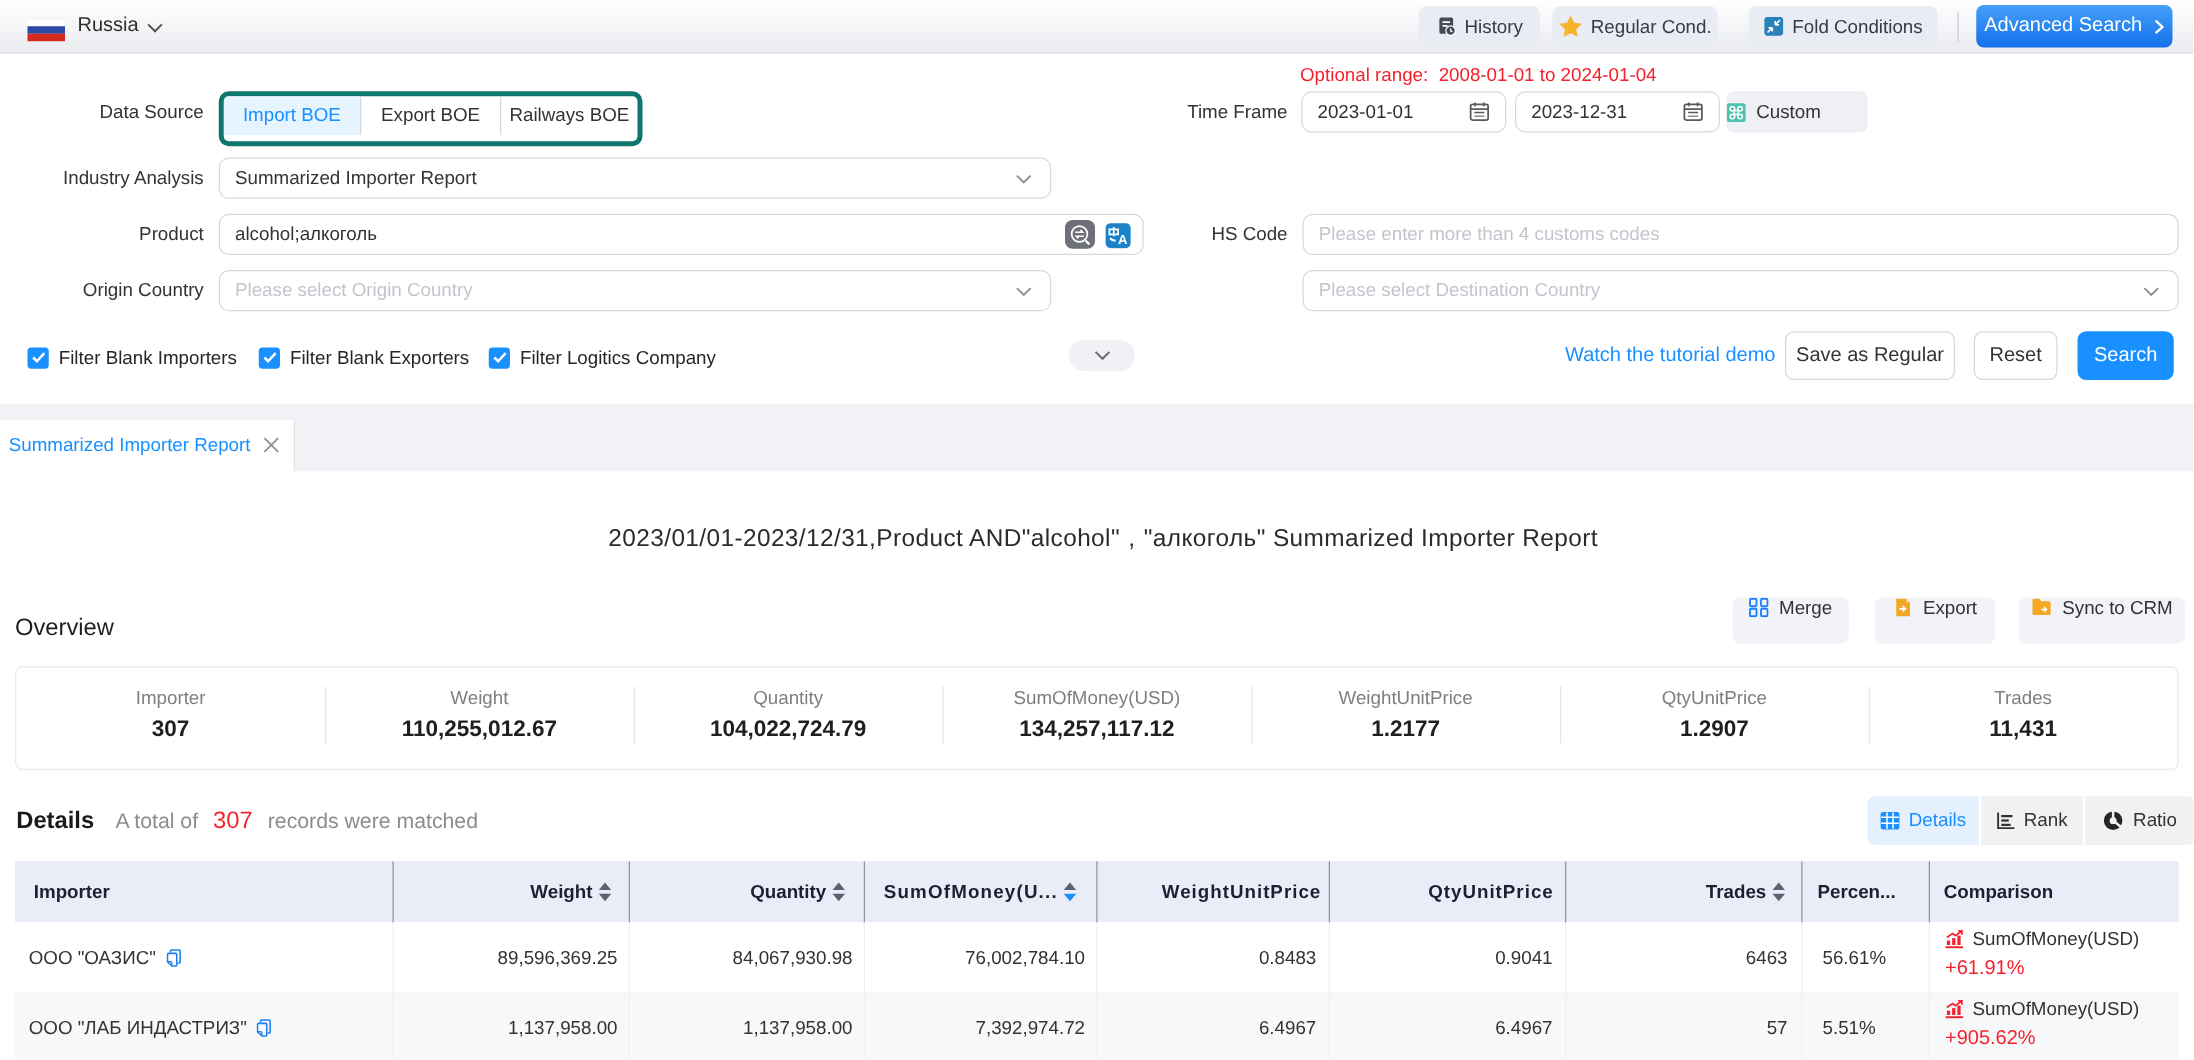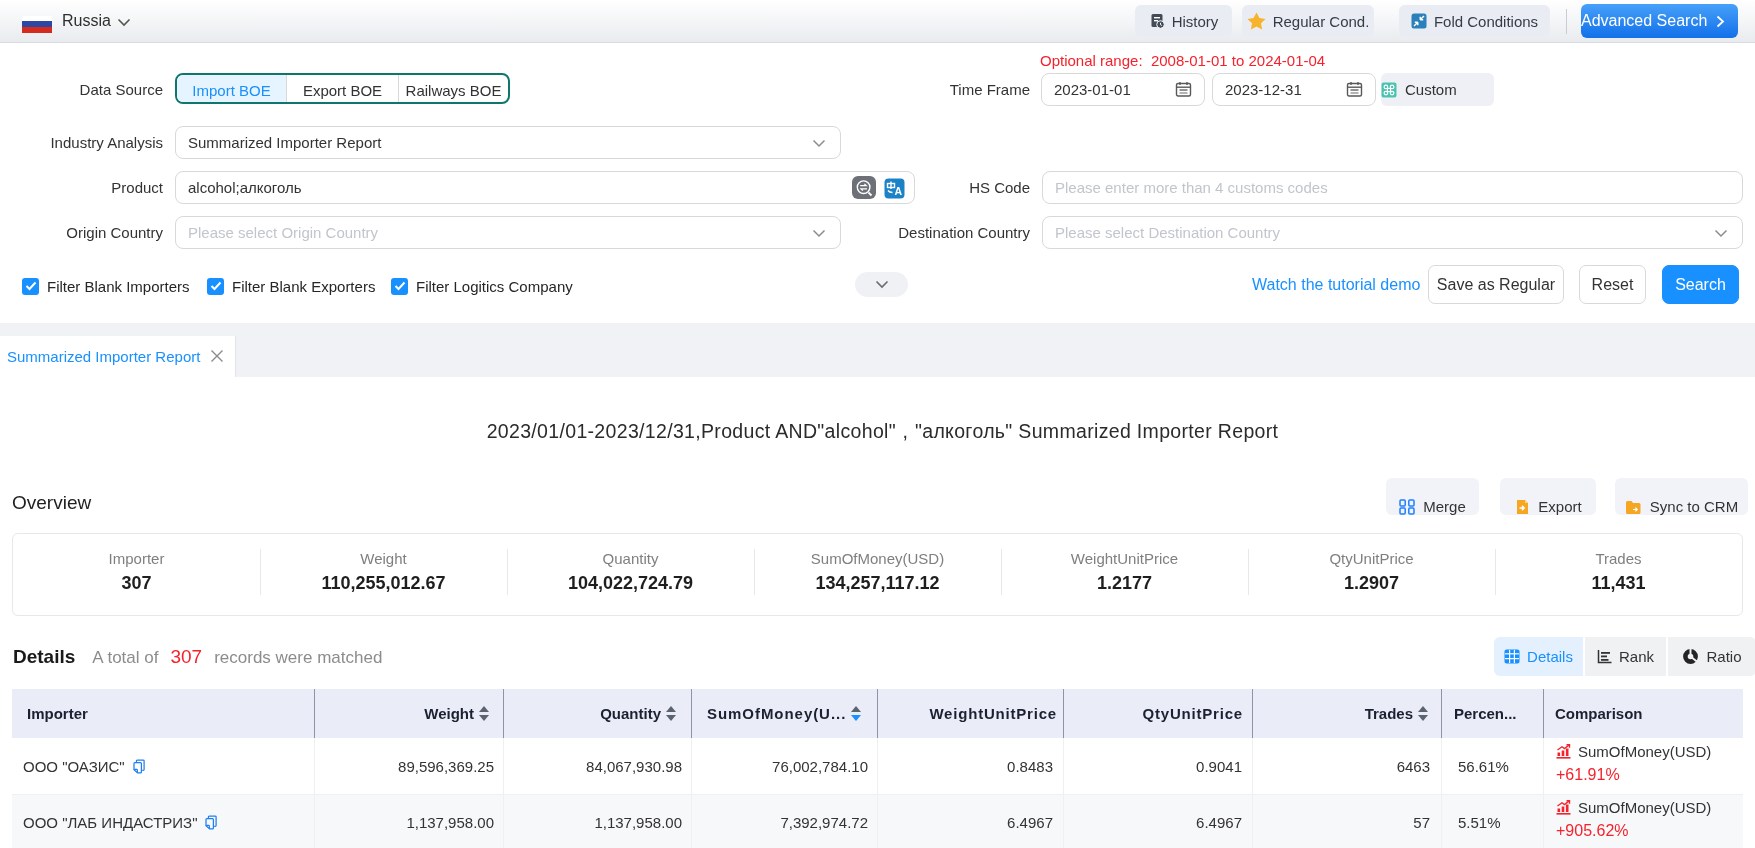--- a/index.html
+++ b/index.html
@@ -5,26 +5,26 @@
 *{margin:0;padding:0;box-sizing:border-box}
 body{font-family:"Liberation Sans",sans-serif;background:#fff}
 #page{position:relative;width:1755px;height:848px;background:#fff;overflow:hidden;font-family:"Liberation Sans",sans-serif}
 .abs{position:absolute}
 
 .top{position:absolute;left:0;top:0;width:1755px;height:43px;background:linear-gradient(180deg,#ffffff 0%,#f3f4f6 55%,#e9ebef 100%);border-bottom:1px solid #d9dce1}
 .flag{position:absolute;left:22px;top:16px;width:30px;height:17px;box-shadow:inset 0 0 0 1px rgba(0,0,0,.15)}
 .flag .w{height:5px;background:#fff}.flag .b{height:6px;background:#2d47a5}.flag .r{height:6px;background:#d52b1e}
 .cname{position:absolute;left:62px;top:0;height:43px;line-height:41px;font-size:16px;color:#2f2f2f}
 .topbtn{position:absolute;top:5px;height:32px;background:#e9ecf2;border-radius:6px;display:flex;align-items:center;justify-content:center;gap:7px;font-size:15px;color:#363c46}
-.advs{position:absolute;left:1581px;top:4px;width:157px;height:34px;border-radius:6px;background:linear-gradient(180deg,#47a0f9,#1270ea);color:#fff;font-size:16px;display:flex;align-items:center;gap:9px}
+.advs{position:absolute;left:1581px;top:4px;width:157px;height:34px;border-radius:6px;background:linear-gradient(180deg,#47a0f9,#1270ea);color:#fff;font-size:16px;display:flex;align-items:center;justify-content:center;gap:9px}
 .tdiv{position:absolute;left:1566px;top:9px;width:1px;height:25px;background:#c8cdd5}
 
 .lb{position:absolute;height:33px;line-height:33px;font-size:15px;color:#333;text-align:right}
 .rednote{position:absolute;left:1040px;top:52px;font-size:15px;color:#f5222d}
-.seg{position:absolute;left:175px;top:73px;height:31px;display:flex;border:2px solid #0f766e;border-radius:8px;overflow:hidden;background:#fff}
+.seg{position:absolute;left:175px;top:73px;height:44px;display:flex;border:4px solid #0f766e;border-radius:8px;overflow:hidden;background:#fff}
 .seg div{height:31px;line-height:31px;text-align:center;font-size:15px;color:#333}
 .seg .on{background:#e6f4ff;color:#1890ff}
 .seg div+div{border-left:1px solid #d9d9d9}
 .inp{position:absolute;height:33px;border:1px solid #d9d9d9;border-radius:8px;background:#fff;font-size:15px;color:#333;display:flex;align-items:center;padding:0 12px}
 .inp .ph{color:#c1c5cc}
 .inp svg.rt{position:absolute;right:12px;top:7px}
 .custom{position:absolute;left:1381px;top:73px;width:113px;height:33px;background:#eef0f5;border-radius:6px;display:flex;align-items:center;justify-content:flex-start;gap:8px;font-size:15px;color:#333}
 .grayic{position:absolute;left:852px;top:176px;width:24px;height:23px;background:#6d7076;border-radius:6px;display:flex;align-items:center;justify-content:center}
 .cbitem{position:absolute;top:277px;display:flex;align-items:center;gap:8px;font-size:15px;color:#262626;height:18px}
 .cb{width:17px;height:17px;background:#1890ff;border-radius:3px;display:flex;align-items:center;justify-content:center}
@@ -32,21 +32,21 @@
 .link{position:absolute;left:1252px;top:265px;height:39px;line-height:39px;color:#1890ff;font-size:16px}
 .btn{position:absolute;top:265px;height:39px;border:1px solid #d9d9d9;border-radius:7px;background:#fff;font-size:16px;color:#333;display:flex;align-items:center;justify-content:center}
 .btn.prim{background:#1890ff;border-color:#1890ff;color:#fff}
 
 .tabs{position:absolute;left:0;top:323px;width:1755px;height:54px;background:#f0f2f5}
 .tab{position:absolute;left:0;top:13px;width:236px;height:41px;background:#fff;border-right:1px solid #e2e4e8;display:flex;align-items:center}
 .tab .t{margin-left:7px;font-size:15px;color:#1890ff}
 
 .title{position:absolute;left:5px;top:420px;width:1755px;text-align:center;font-size:19.5px;letter-spacing:.33px;color:#2b2b2b}
 .ovtitle{position:absolute;left:12px;top:492px;font-size:19px;font-weight:normal;color:#1f1f1f}
-.ovbtn{position:absolute;top:478px;height:37px;background:#f1f3f8;border-radius:6px;display:flex;align-items:flex-end;justify-content:center;gap:8px;font-size:15px;color:#333}
+.ovbtn{position:absolute;top:478px;height:37px;background:#f1f3f8;border-radius:6px;display:flex;align-items:flex-start;justify-content:center;gap:8px;font-size:15px;color:#333}
 .card{position:absolute;left:12px;top:533px;width:1731px;height:83px;border:1px solid #e7e8ea;border-radius:6px;display:flex}
 .card .col{flex:1;text-align:center;position:relative;padding-top:16px}
 .card .col+.col:before{content:"";position:absolute;left:0;top:15px;width:1px;height:46px;background:#e8e8e8}
 .card .cl{font-size:15px;color:#7f7f7f}
 .card .cv{margin-top:6px;font-size:18px;font-weight:bold;color:#1f1f1f}
 
 .dethead{position:absolute;left:13px;top:646px;font-size:19px;color:#8c8c8c;display:flex;align-items:baseline}
 .dethead b{color:#1a1a1a;font-size:19px;margin-right:17px}
 .dethead .n{color:#f5222d;margin:0 12px;font-size:19px}
 .dethead span{font-size:17px}
@@ -194,21 +194,20 @@
       <span class="ph">Please enter more than 4 customs codes</span>
     </div>
 
   <div class="lb" style="left:0;width:163px;top:216px">Origin Country</div>
   <div class="inp" style="left:175px;top:216px;width:666px">
       <span class="ph">Please select Origin Country</span>
     <svg class="abs" style="right:14px;top:12px" width="14" height="9" viewBox="0 0 14 9">
         <path d="M1.5 1.5 L7 7 L12.5 1.5" stroke="#8c8c8c" stroke-width="1.5" fill="none"></path>
       </svg>
   </div>
-  <div class="lb" style="left:830px;width:200px;top:216px">Destination Country</div>
   <div class="inp" style="left:1042px;top:216px;width:701px">
       <span class="ph">Please select Destination Country</span>
     <svg class="abs" style="right:14px;top:12px" width="14" height="9" viewBox="0 0 14 9">
         <path d="M1.5 1.5 L7 7 L12.5 1.5" stroke="#8c8c8c" stroke-width="1.5" fill="none"></path>
       </svg>
   </div>
 
   <div class="cbitem" style="left:22px"><span class="cb">
         <svg width="12" height="10" viewBox="0 0 12 10">
           <path d="M1.5 5 L4.5 8 L10.5 1.5" stroke="#fff" stroke-width="2" fill="none"></path>

